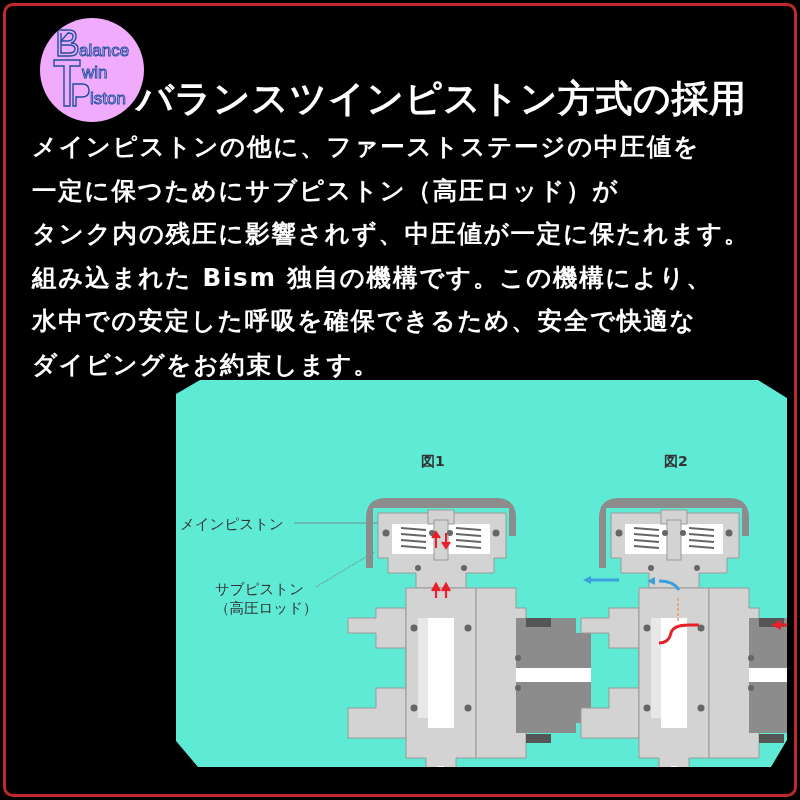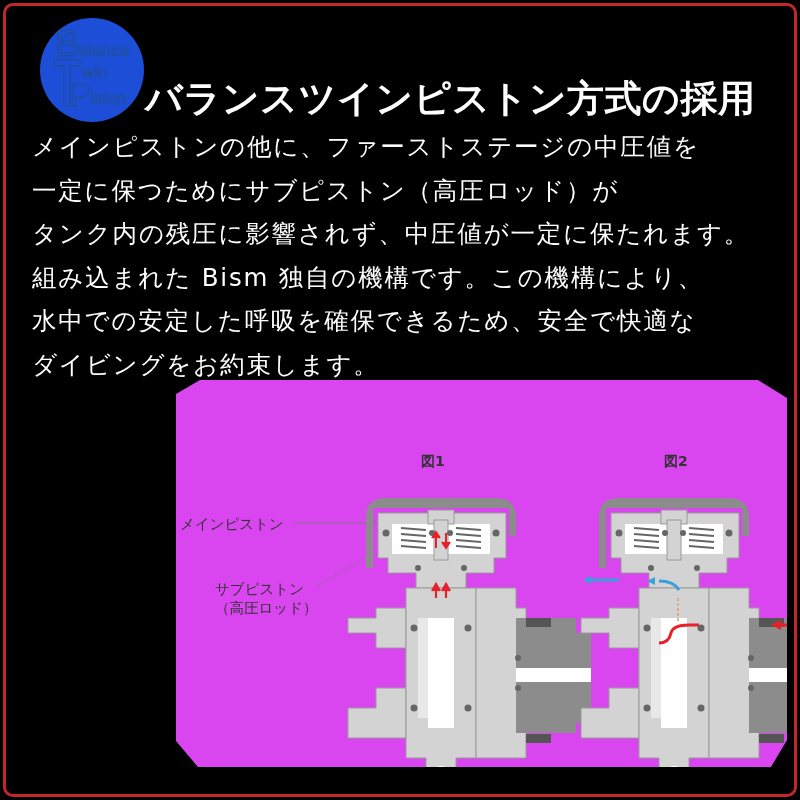--- a/index.html
+++ b/index.html
@@ -6,38 +6,38 @@
     html, body { width: 800px; height: 800px; background: #000; overflow: hidden; }
     body { position: relative; font-family: "DejaVu Sans", "Liberation Sans", sans-serif; }
 
     .frame {
       position: absolute; left: 3px; top: 3px; width: 794px; height: 794px;
       border: 3px solid #c0282a; border-radius: 10px; background: #000;
     }
 
     .logo {
       position: absolute; left: 40px; top: 18px; width: 104px; height: 104px;
-      border-radius: 50%; background: #1d4ed8; overflow: hidden;
+      border-radius: 50%; background: #f0abfc; overflow: hidden;
     }
     .logo svg { position: absolute; left: 0; top: 0; }
 
     .title {
-      position: absolute; left: 145px; top: 74px; color: #fff;
+      position: absolute; left: 136px; top: 74px; color: #fff;
       font-size: 37px; font-weight: bold; letter-spacing: 0.5px; white-space: nowrap;
     }
 
     .body-text {
       position: absolute; left: 32px; top: 125px; color: #fff;
       font-size: 24.5px; line-height: 43.5px; letter-spacing: 1.8px;
     }
-    .body-text .line { display: block; white-space: nowrap; }
+    .body-text .line { display: block; white-space: nowrap; font-weight: bold; }
 
     .diagram-panel {
       position: absolute; left: 176px; top: 380px; width: 611px; height: 387px;
-      background: #d946ef;
+      background: #5eead4;
       clip-path: polygon(24px 0, 582px 0, 611px 18px, 611px 360px, 595px 387px, 22px 387px, 0 361px, 0 14px);
     }
     .diagram-panel svg { position: absolute; left: 0; top: 0; }
 
     .fig-label {
       position: absolute; font-size: 14px; color: #333; font-weight: bold;
     }
     .callout {
       position: absolute; font-size: 14.5px; color: #333; font-weight: normal; line-height: 19px;
       white-space: nowrap;

